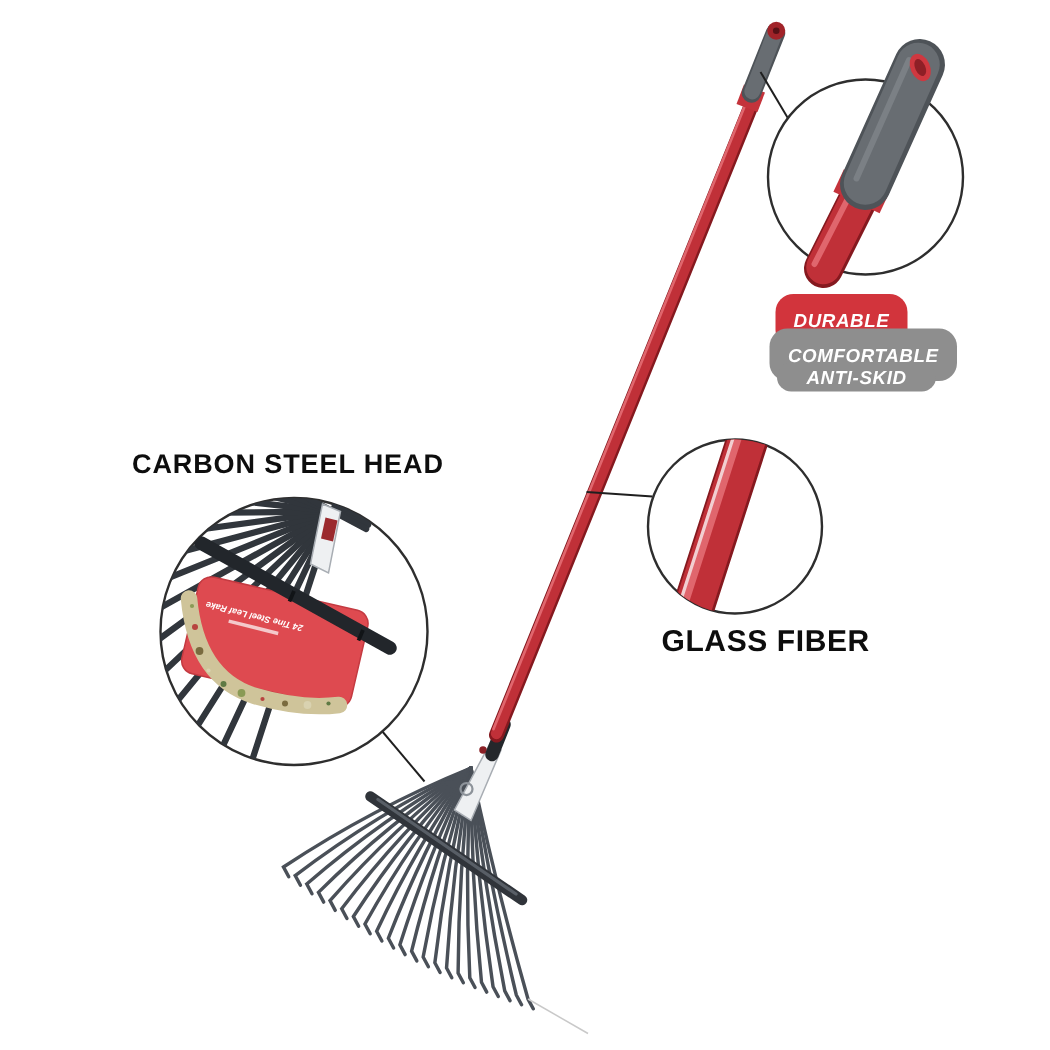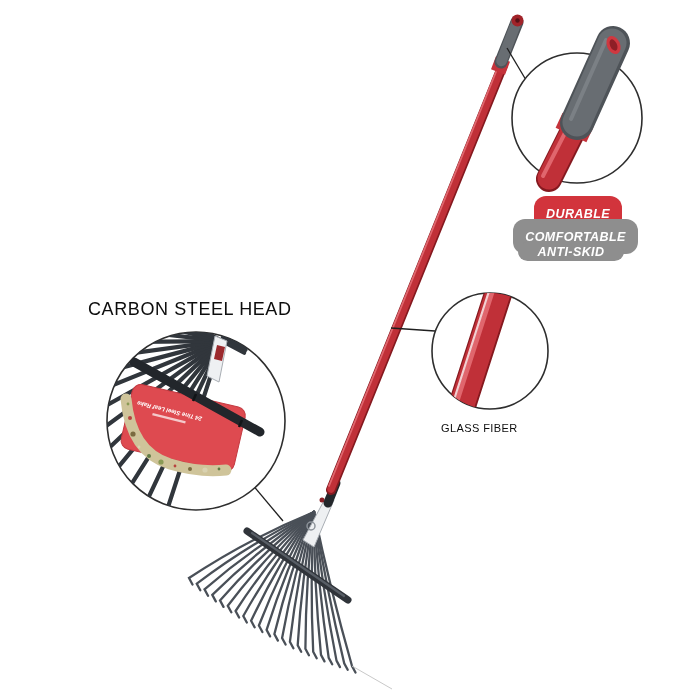--- a/index.html
+++ b/index.html
@@ -26,30 +26,30 @@
   .grip-dk{stroke:var(--grip-dark);fill:none;stroke-linecap:round;}
   .grip-gy{stroke:var(--grip-gray);fill:none;stroke-linecap:round;}
   .grip-hi{stroke:#7b8085;fill:none;stroke-linecap:round;}
   .card{fill:var(--label-red);stroke:#c43a41;stroke-width:1;}
   .floral{stroke:var(--floral-base);stroke-width:11;fill:none;stroke-linecap:round;}
   .shadowline{stroke:#c9c9c9;stroke-width:1;}
   .card-text{fill:#ffffff;font-family:"Liberation Sans",sans-serif;
              font-size:6px;font-style:italic;font-weight:bold;text-anchor:middle;}
 
   
-  .headline{position:absolute;color:var(--text-black);font-weight:normal;}
+  .headline{position:absolute;color:var(--text-black);font-weight:bold;}
   .carbon{left:88px;top:299px;font-size:18px;letter-spacing:.6px;white-space:nowrap;}
-  .glass{left:441px;top:418px;font-size:11px;line-height:20px;letter-spacing:.4px;}
+  .glass{left:441px;top:418px;font-size:20px;line-height:20px;letter-spacing:.4px;}
 
   .badge{position:absolute;display:flex;align-items:center;justify-content:center;
          color:#ffffff;font-weight:bold;font-style:italic;font-size:12.5px;
          letter-spacing:.4px;border-radius:12px;white-space:nowrap;}
   .badge.red{background:var(--badge-red);}
   .badge.gray{background:var(--badge-gray);}
-  .b1{left:517px;top:196px;width:88px;height:36px;margin-left:17px;}
+  .b1{left:517px;top:196px;width:88px;height:36px;}
   .b2{left:513px;top:219px;width:125px;height:35px;}
   .b3{left:518px;top:242px;width:106px;height:19px;}
 </style>
 </head>
 <body>
 
 <div class="stage">
 
   <svg width="700" height="700" viewBox="0 0 700 700">
     <defs>

